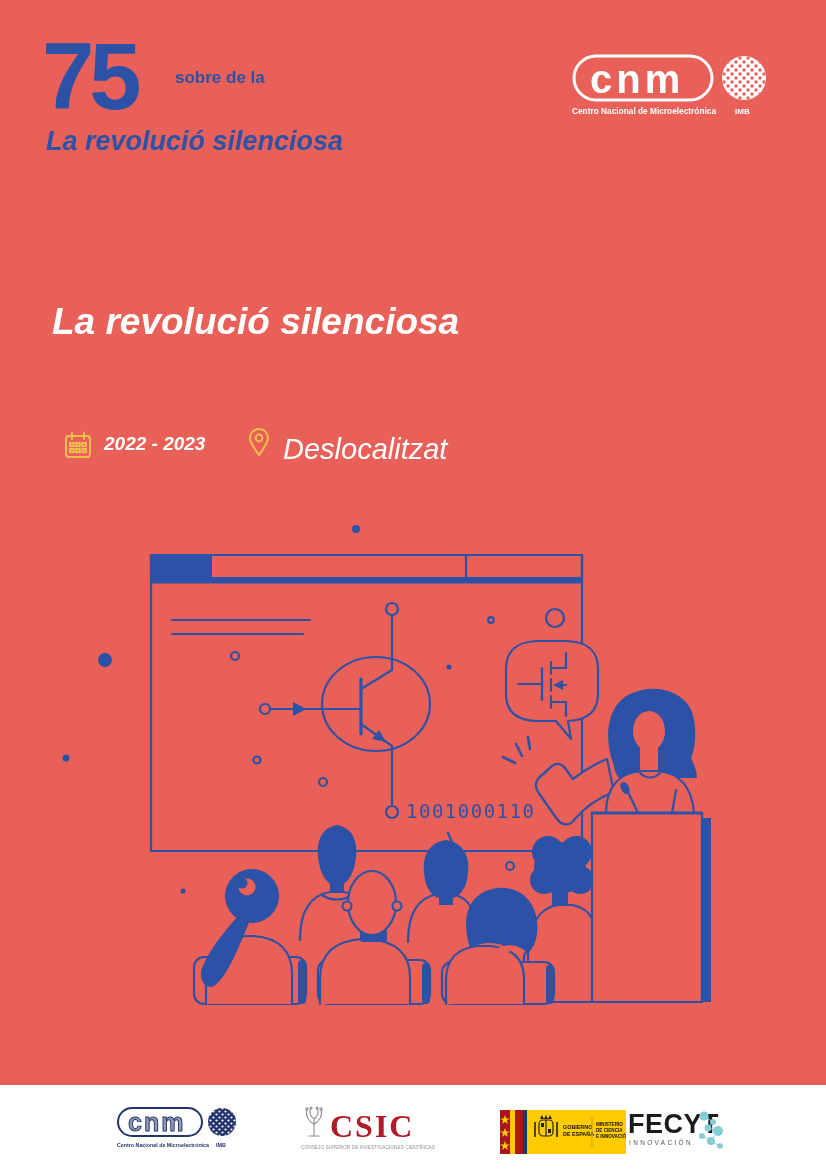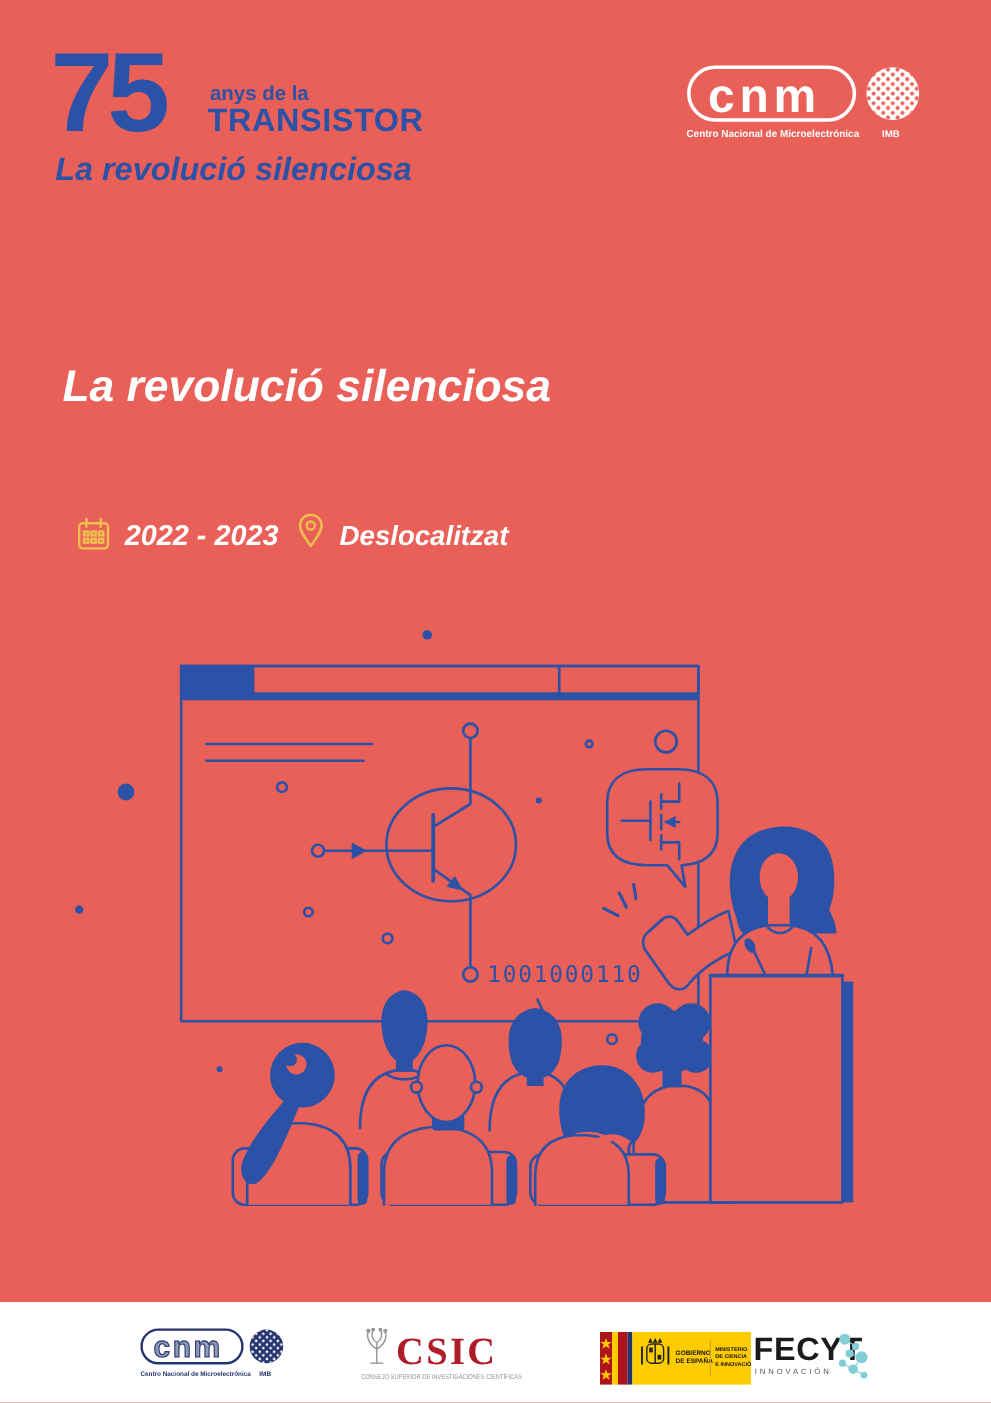--- a/index.html
+++ b/index.html
@@ -15,37 +15,36 @@
   .stack .s1{font-size:17px;margin:0 0 1px 2px;}
   .stack .s2{font-size:27px;margin:0;}
   .stack .s3{font-size:27px;letter-spacing:.5px;margin-top:1px;}
   .tagline{left:46px;top:126px;font-size:27px;font-weight:700;font-style:italic;color:#2B52A7;}
   
   .title{left:44px;top:172px;font-size:124px;font-weight:700;color:#fff;letter-spacing:-6px;line-height:1;}
   .subtitle{left:52px;top:301px;font-size:37px;font-weight:700;font-style:italic;color:#fff;}
   .desc{left:53px;top:352px;font-size:20px;font-weight:700;font-style:italic;color:#2B52A7;line-height:27px;letter-spacing:-.2px;}
   .desc .white{color:#fff;}
   
-  .info-date{left:104px;top:433px;font-size:24px;font-weight:700;font-style:italic;color:#fff;}
-  .info-loc{left:283px;top:433px;font-size:23px;font-weight:700;font-style:italic;color:#fff;}
+  .info-date{left:104px;top:433px;font-size:19px;font-weight:700;font-style:italic;color:#fff;}
+  .info-loc{left:283px;top:433px;font-size:29px;font-weight:400;font-style:italic;color:#fff;}
   
   .footer{left:0;top:1085px;width:826px;height:84px;background:#fff;}
   svg text{font-family:"Liberation Sans",sans-serif;}
   .serif{font-family:"Liberation Serif",serif;}
   .mono{font-family:"DejaVu Sans Mono",monospace;}
 </style>
 </head>
 <body>
 
 <div class="poster">
 
   <div class="abs n75">75</div>
   <div class="abs stack">
-    <div class="s1">anys de la</div>
-    <div class="s3">TRANSISTOR</div>
+    <div class="s1">sobre de la</div>
   </div>
   <div class="abs tagline">La revolució silenciosa</div>
 
   <svg class="abs" style="left:570px;top:48px;" width="212" height="72" viewBox="0 0 212 72">
     <defs>
       <pattern id="waferCoral" width="8" height="8" patternUnits="userSpaceOnUse">
         <circle cx="2" cy="2" r="1.7" fill="#E96058"></circle>
           <circle cx="6" cy="6" r="1.7" fill="#E96058"></circle>
       </pattern>
     </defs>

